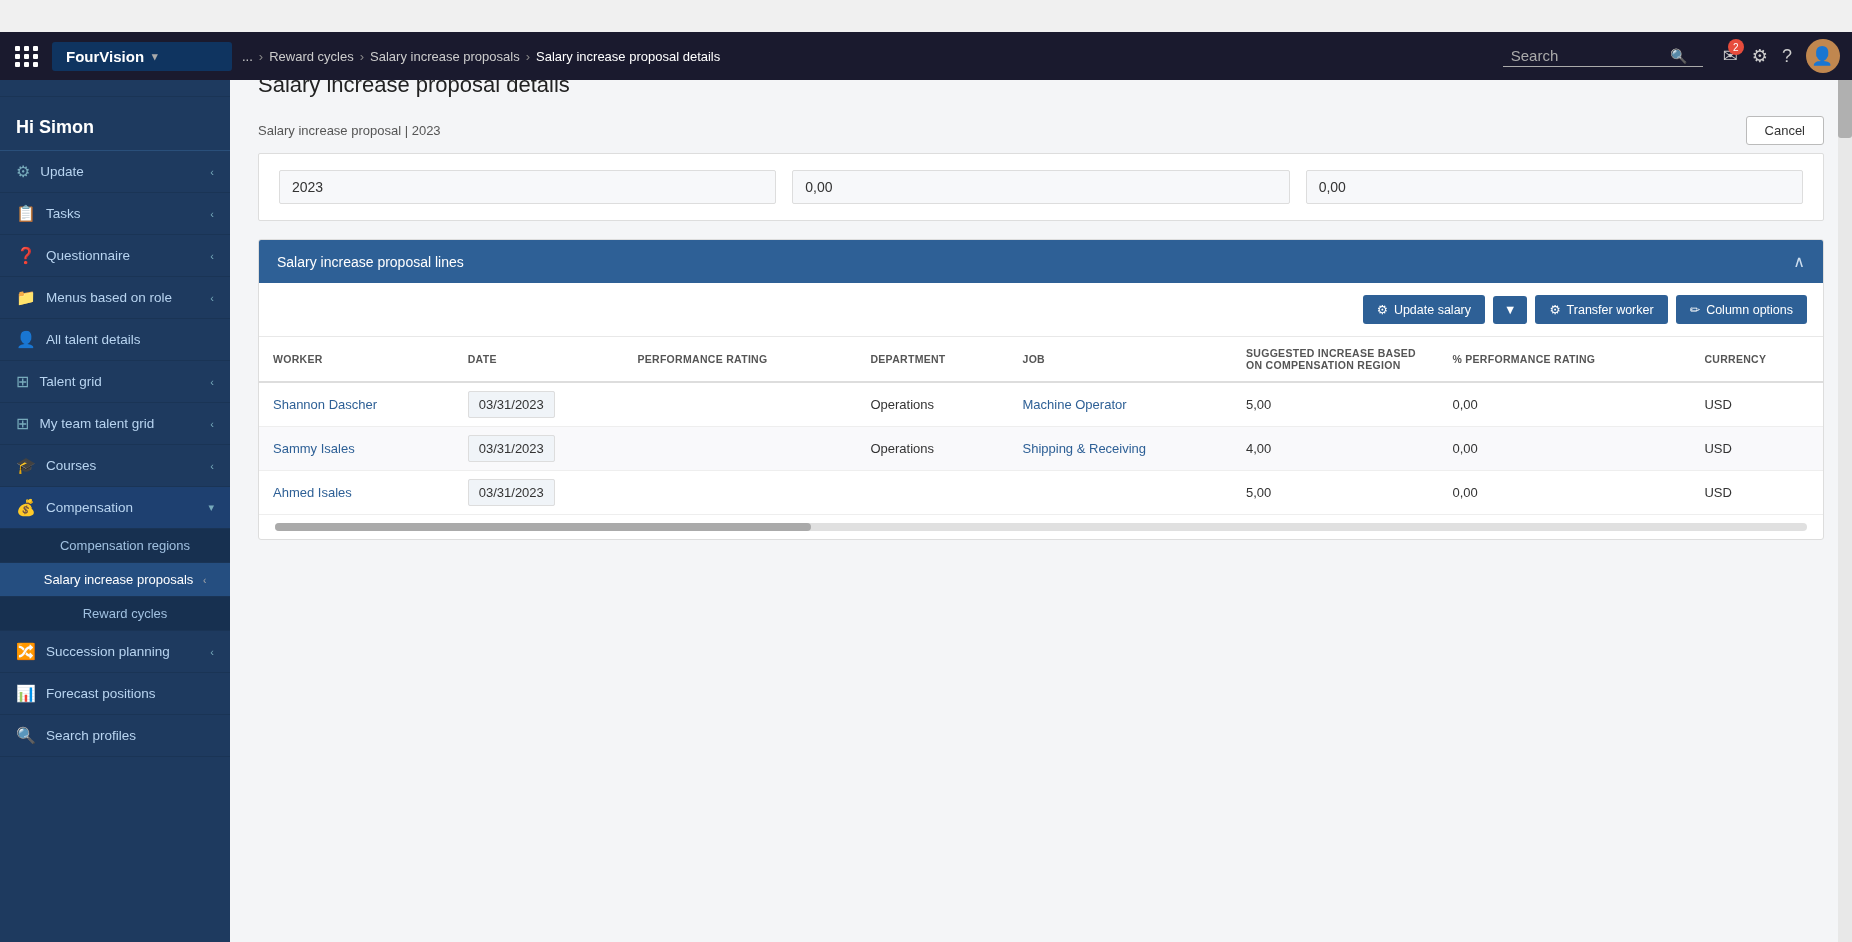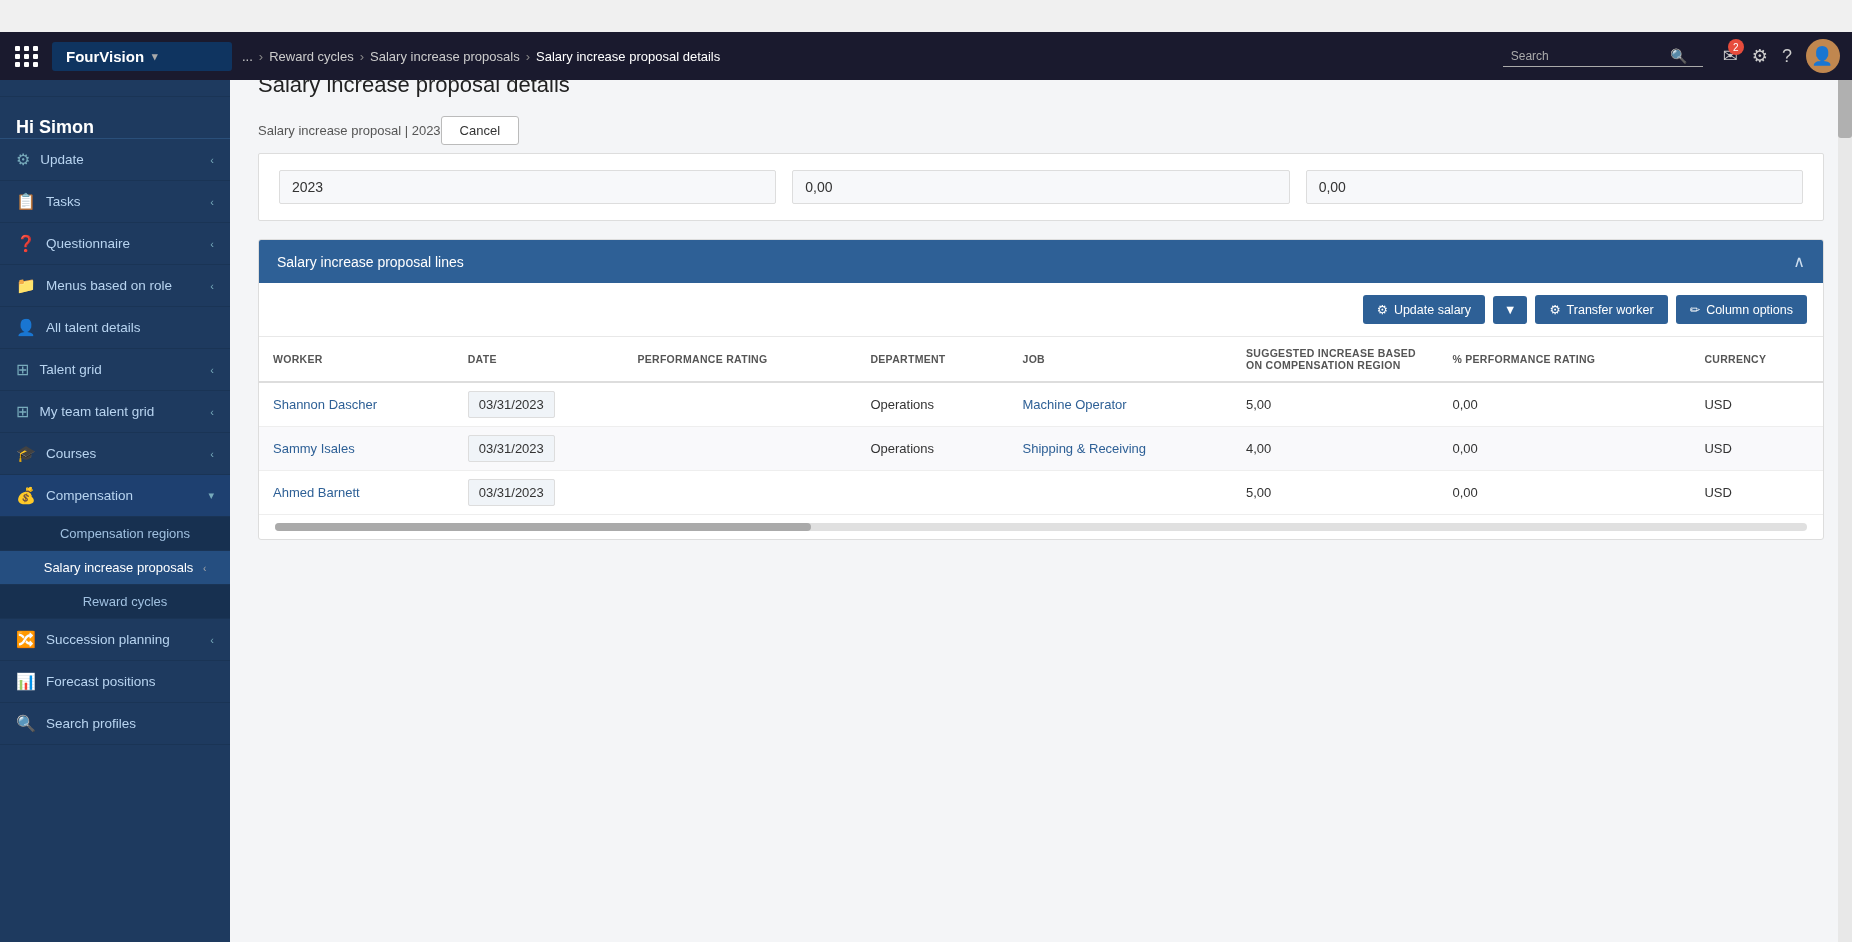--- a/index.html
+++ b/index.html
@@ -18,40 +18,40 @@
       top: 0; left: 0; right: 0;
       z-index: 100;
       margin-top: 32px;
     }
     .top-nav .grid-icon { width: 30px; height: 30px; display: flex; align-items: center; justify-content: center; cursor: pointer; }
     .top-nav .app-name { background: #0f3460; padding: 6px 14px; border-radius: 3px; display: flex; align-items: center; gap: 8px; font-size: 15px; font-weight: 600; cursor: pointer; min-width: 180px; }
     .top-nav .breadcrumb { display: flex; align-items: center; gap: 6px; font-size: 13px; color: #ccc; flex: 1; }
     .top-nav .breadcrumb .sep { color: #888; }
     .top-nav .breadcrumb .current { color: #fff; font-weight: 500; }
     .top-nav .search-box { display: flex; align-items: center; border-bottom: 1px solid #aaa; padding: 2px 8px; min-width: 200px; }
-    .top-nav .search-box input { background: transparent; border: none; outline: none; color: #0ea5e9; font-size: 12px; width: 160px; }
+    .top-nav .search-box input { background: transparent; border: none; outline: none; color: #0ea5e9; font-size: 15px; width: 160px; }
     .top-nav .search-box input::placeholder { color: #aaa; }
     .top-nav .nav-icons { display: flex; align-items: center; gap: 14px; margin-left: 10px; }
     .top-nav .nav-icon { color: #ccc; font-size: 18px; cursor: pointer; position: relative; }
     .top-nav .badge { background: #e74c3c; color: #fff; border-radius: 50%; font-size: 10px; width: 16px; height: 16px; display: flex; align-items: center; justify-content: center; position: absolute; top: -6px; right: -6px; }
     .top-nav .avatar { width: 34px; height: 34px; border-radius: 50%; background: #c0874f; display: flex; align-items: center; justify-content: center; overflow: hidden; cursor: pointer; }
 
     
     .sidebar {
       position: fixed;
       top: 48px;
       left: 0;
       width: 230px;
       bottom: 0;
       background: #1e3a5f;
       color: #cde;
       overflow-y: auto;
       z-index: 50;
     }
-    .sidebar-greeting { padding: 20px 16px 0; font-size: 18px; font-weight: 600; color: #fff; border-bottom: 1px solid #2a4f7a; }
+    .sidebar-greeting { padding: 20px 16px 12px; font-size: 18px; font-weight: 600; color: #fff; border-bottom: 1px solid #2a4f7a; }
     .sidebar-item {
       display: flex;
       align-items: center;
       justify-content: space-between;
       padding: 11px 16px;
       cursor: pointer;
       border-bottom: 1px solid #1a3455;
       color: #b8d4f0;
       font-size: 13.5px;
     }
@@ -73,21 +73,21 @@
     .main-content {
       margin-left: 230px;
       margin-top: 48px;
       padding: 24px 28px;
       background: #f4f5f7;
       min-height: calc(942px - 48px);
     }
 
     .page-title { font-size: 22px; font-weight: 300; color: #222; margin-bottom: 18px; }
 
-    .form-header { display: flex; align-items: center; margin-bottom: 8px; }
+    .form-header { display: flex; align-items: center; justify-content: space-between; margin-bottom: 8px; }
     .form-label { font-size: 13px; color: #555; }
 
     .cancel-btn {
       background: #fff;
       border: 1px solid #bbb;
       border-radius: 3px;
       padding: 6px 18px;
       cursor: pointer;
       font-size: 13px;
       color: #333;
@@ -443,21 +443,21 @@
               <td><a class="link-cell">Sammy Isales</a></td>
               <td><span class="date-cell">03/31/2023</span></td>
               <td></td>
               <td>Operations</td>
               <td><a class="link-cell">Shipping &amp; Receiving</a></td>
               <td>4,00</td>
               <td>0,00</td>
               <td>USD</td>
             </tr>
             <tr>
-              <td><a class="link-cell">Ahmed Barnett</a></td>
+              <td><a class="link-cell">Ahmed Isales</a></td>
               <td><span class="date-cell">03/31/2023</span></td>
               <td></td>
               <td></td>
               <td></td>
               <td>5,00</td>
               <td>0,00</td>
               <td>USD</td>
             </tr>
           </tbody>
       </table>

